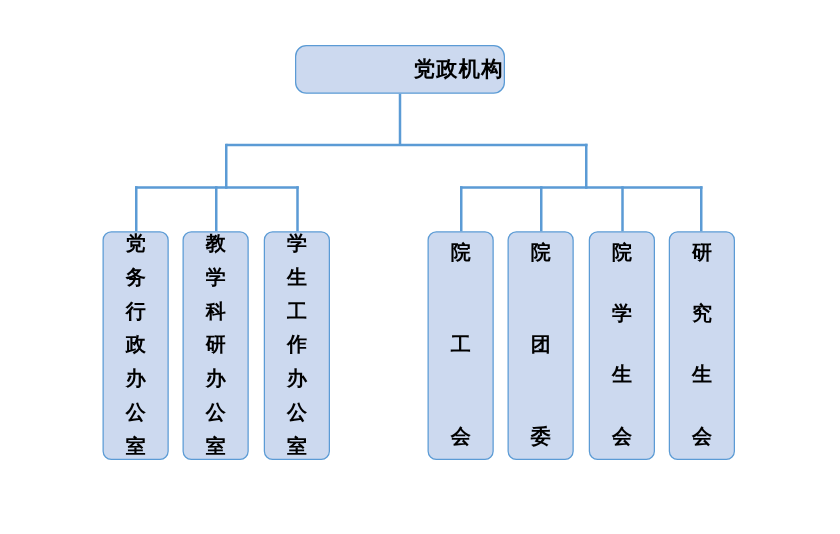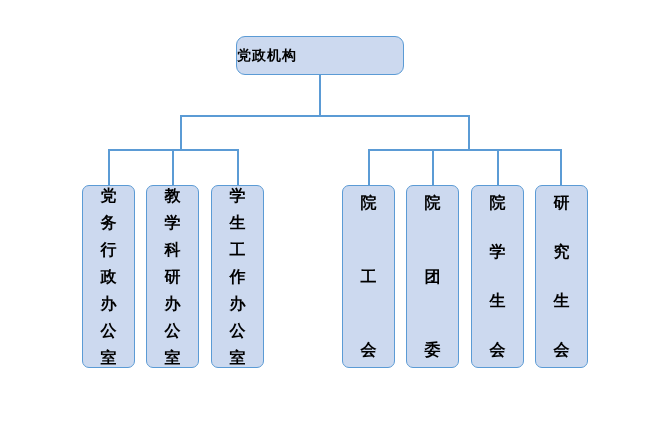--- a/index.html
+++ b/index.html
@@ -33,22 +33,22 @@
     background: #ccd9ef;
     border: 1px solid #5b9bd5;
     border-radius: 7px;
     color: #000000;
     text-align: center;
   }
   .node.root {
     border-radius: 9px;
     display: flex;
     align-items: center;
-    justify-content: flex-start;
-    font-size: 14px;
+    justify-content: flex-end;
+    font-size: 17px;
     font-weight: bold;
     letter-spacing: 1px;
   }
   .node.vert {
     display: flex;
     flex-direction: column;
     align-items: center;
     font-weight: bold;
     font-size: 16px;
     line-height: 1;

